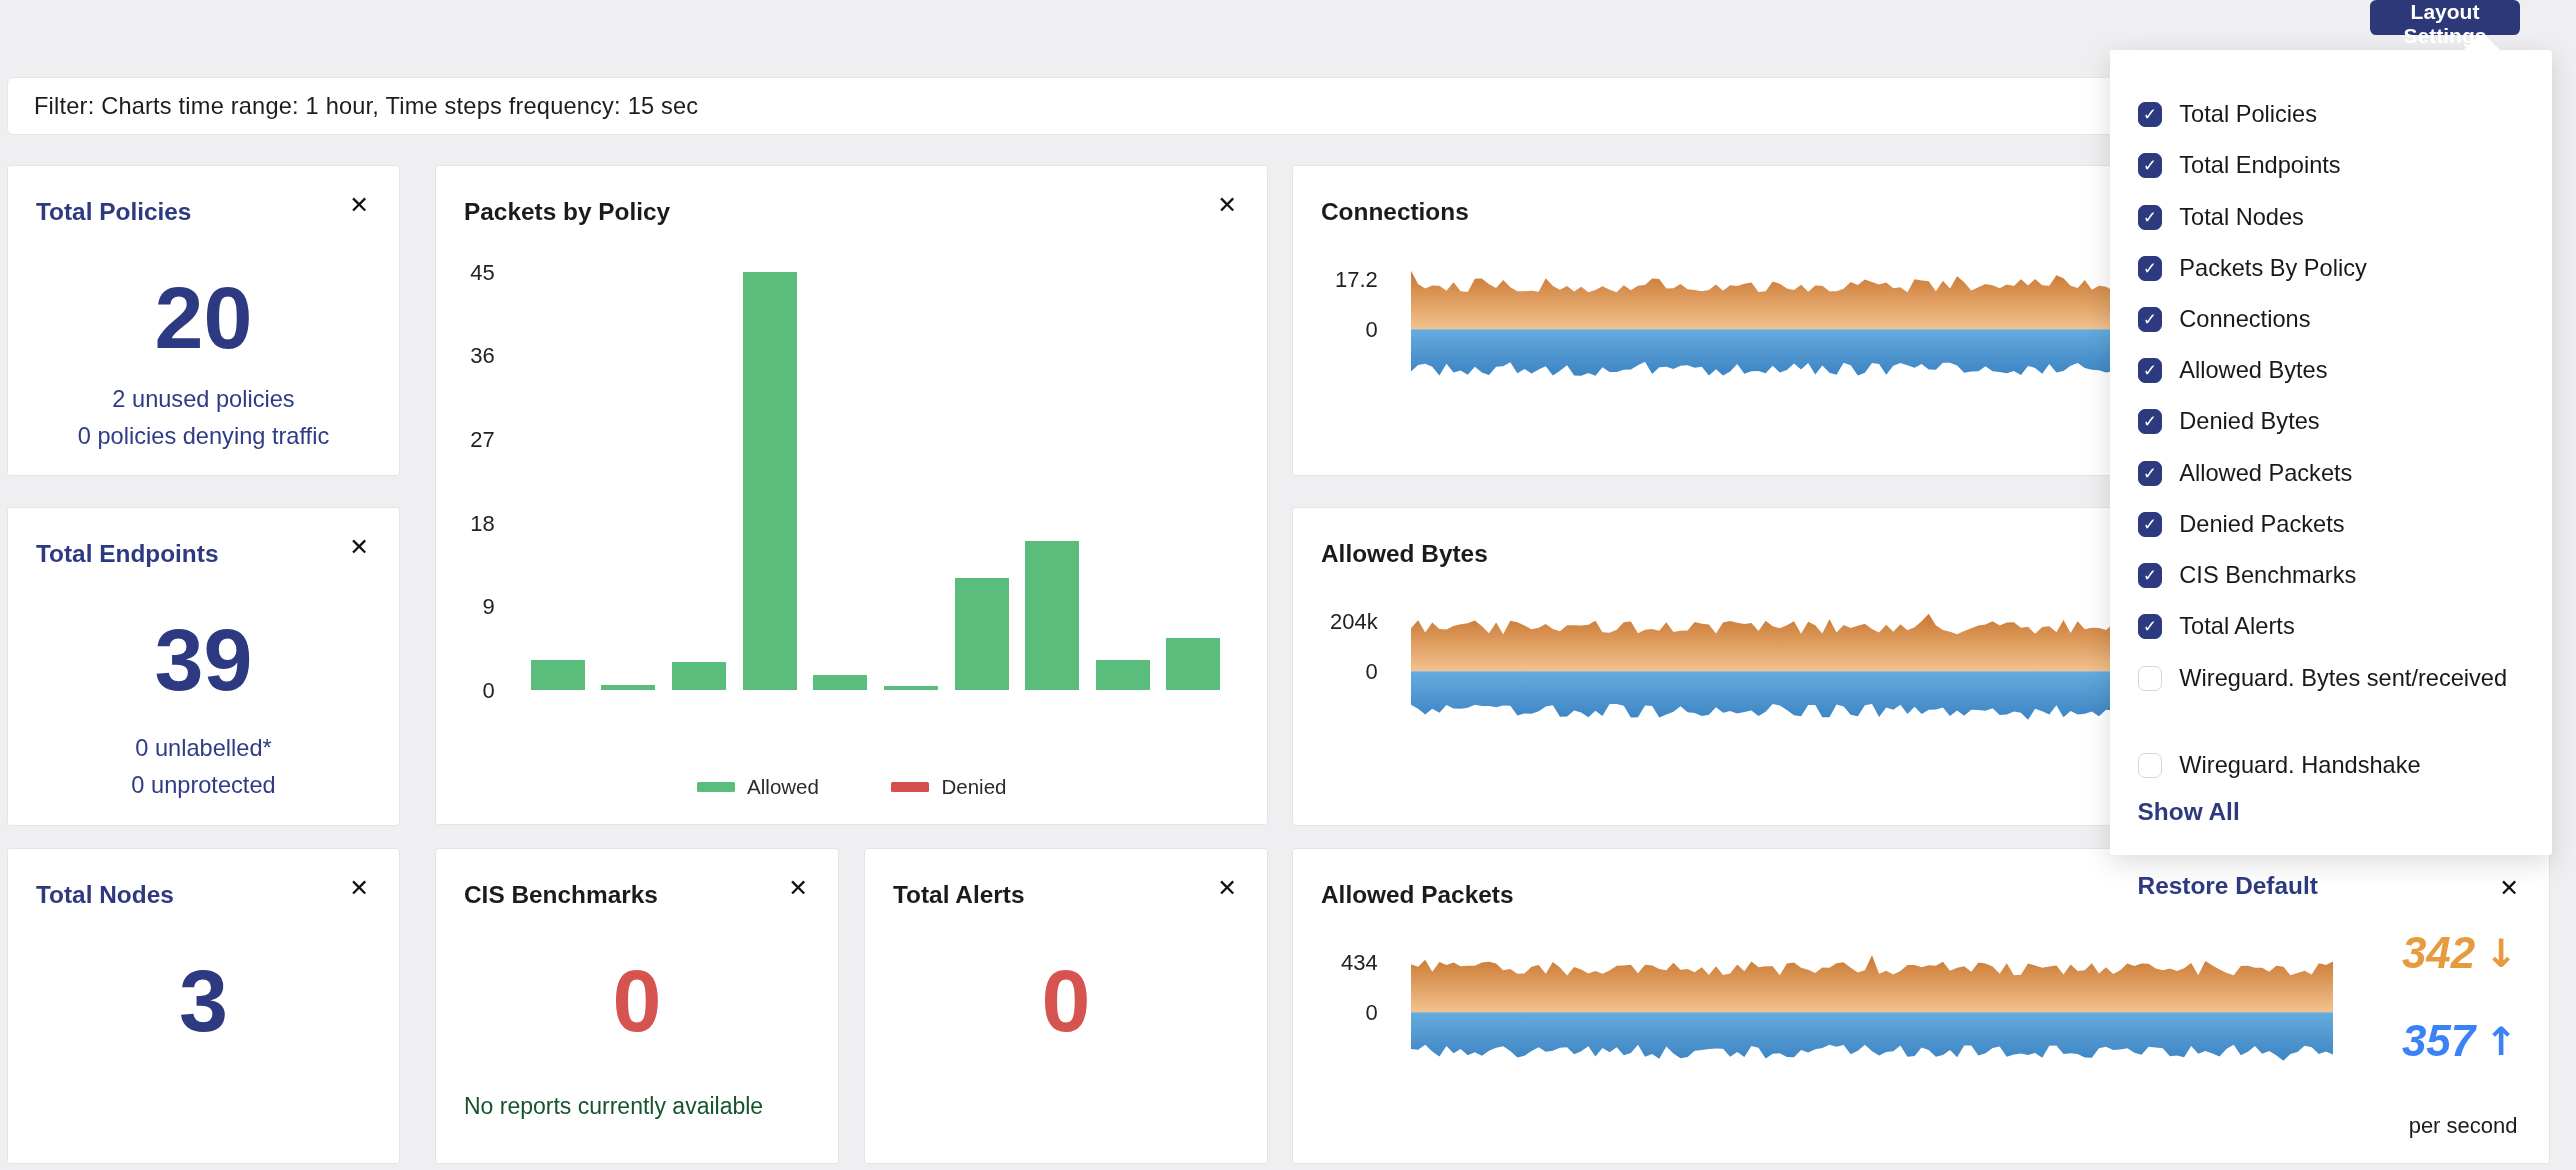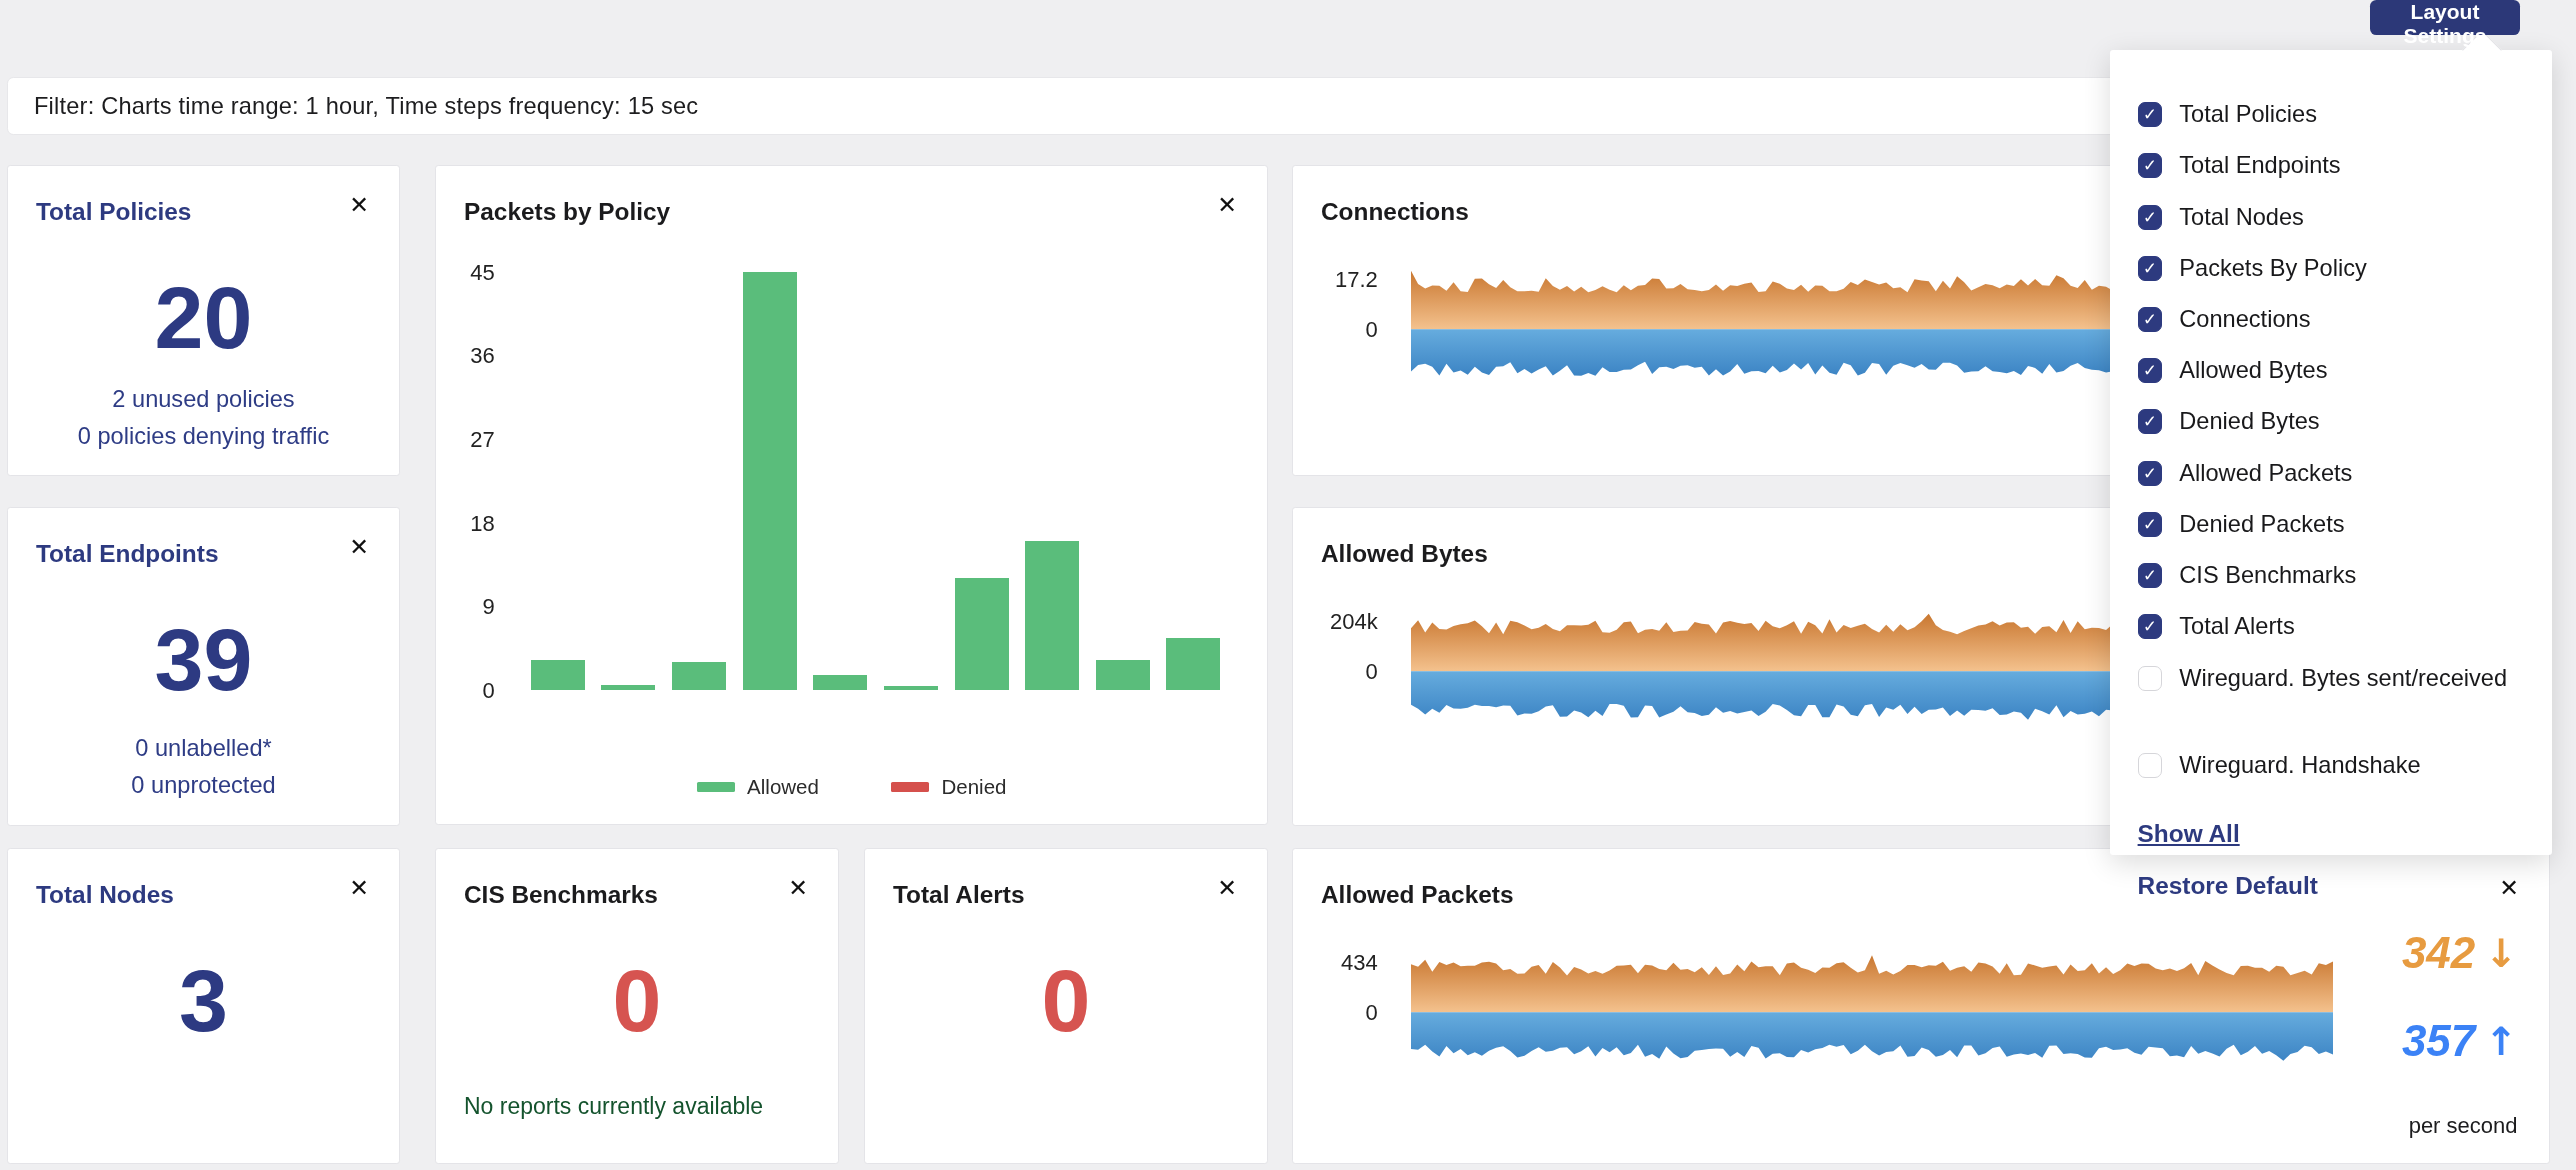--- a/index.html
+++ b/index.html
@@ -278,18 +278,18 @@
         </div>
         <div class="dd-item" style="top: 611px;">
           <span class="cb"></span>
           <span class="dd-label">Wireguard. Bytes sent/received</span>
         </div>
         <div class="dd-item" style="top: 698px;">
           <span class="cb"></span>
           <span class="dd-label">Wireguard. Handshake</span>
         </div>
       </div>
-    <div class="dd-link" style="top:770px;text-decoration:underline;">Show All</div>
+    <div class="dd-link" style="top:748px;">Show All</div>
     <div class="dd-link" style="top:822px;">Restore Default</div>
   </div>
 
 </div>
 
 
 </body></html>

